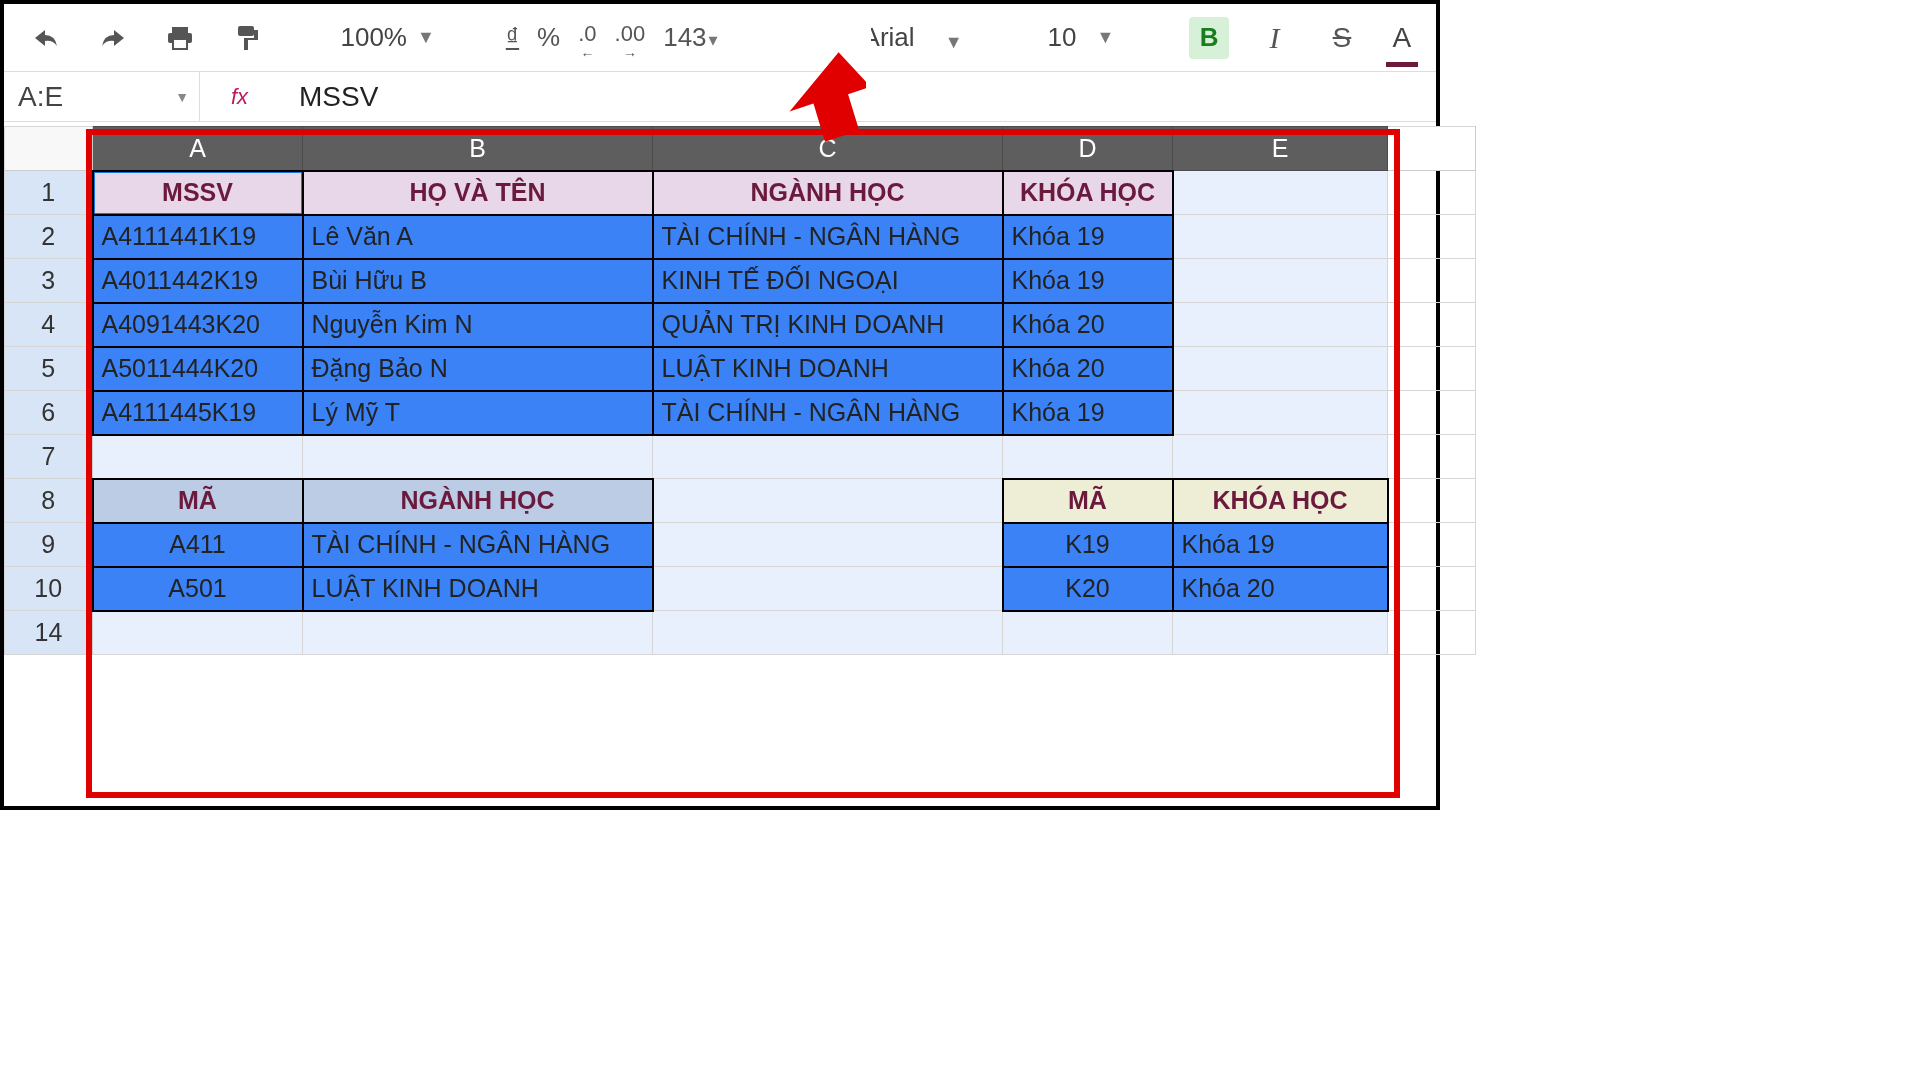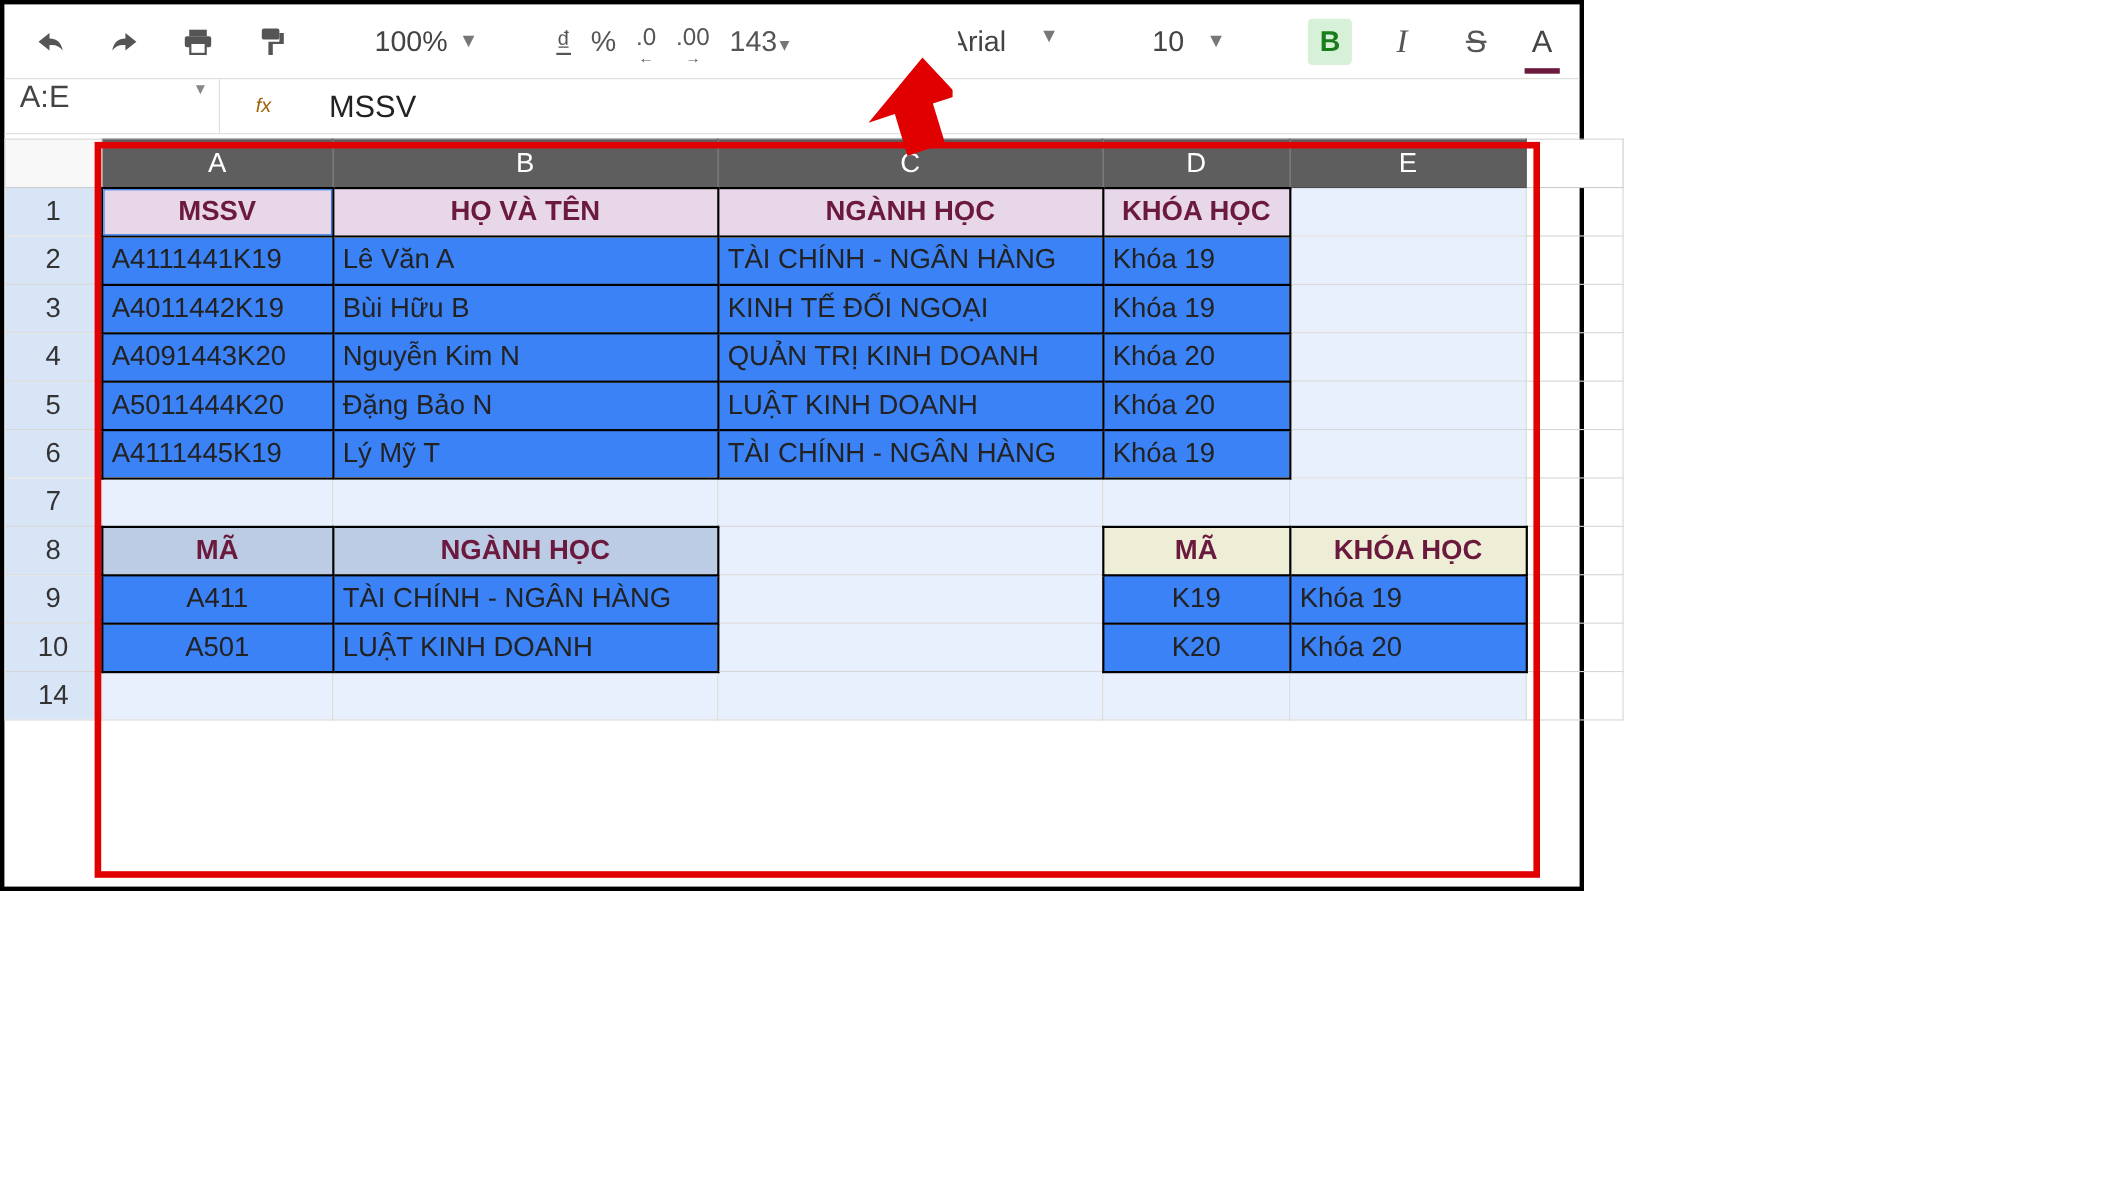--- a/index.html
+++ b/index.html
@@ -44,21 +44,21 @@
     padding: 0 6px;
     font-size: 26px;
     color: #444;
   }
   .toolbar .dd-arrow { font-size: 18px; color:#777; }
   .toolbar .fmt {
     display:flex; align-items:center; gap:18px; font-size:26px; color:#555;
   }
   .toolbar .fmt span { cursor:pointer; }
   .toolbar .font-sel {
-    display:flex; align-items:flex-start; gap:20px; font-size:26px; color:#444; padding:0 10px;
+    display:flex; align-items:flex-end; gap:20px; font-size:26px; color:#444; padding:0 10px;
     min-width:160px;
     position:relative;
     overflow:hidden;
   }
   .toolbar .font-sel .cover {
     position:absolute; left:0; top:0; bottom:0; width:58px; background:#fff;
   }
   .toolbar .size-sel {
     display:flex; align-items:center; gap:20px; font-size:26px; color:#444; padding:0 10px;
   }
@@ -80,37 +80,37 @@
     display:flex;
     align-items:center;
     border-bottom: 1px solid #ddd;
     font-size: 28px;
   }
   .name-box {
     width: 195px;
     padding-left: 14px;
     color:#444;
     display:flex;
-    align-items:flex-start;
+    align-items:center;
     justify-content:space-between;
     padding-right:10px;
     height:100%;
   }
   .name-box .dd { font-size:14px; color:#888; }
   .fx-label {
     width: 80px;
     text-align:center;
     font-style:italic;
-    color:#a16207;
+    color:#be185d;
     border-left:1px solid #ddd;
     height:100%;
     display:flex;
     align-items:center;
     justify-content:center;
-    font-size:18px;
+    font-size:22px;
   }
   .formula-input {
     flex:1;
     padding-left: 20px;
     color:#222;
     height:100%;
     display:flex;
     align-items:center;
   }
   

